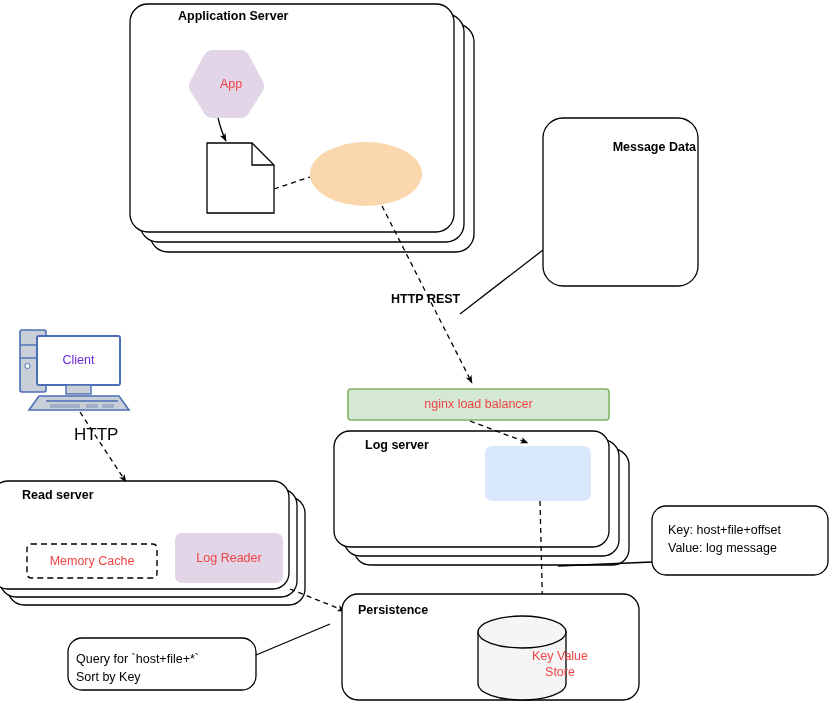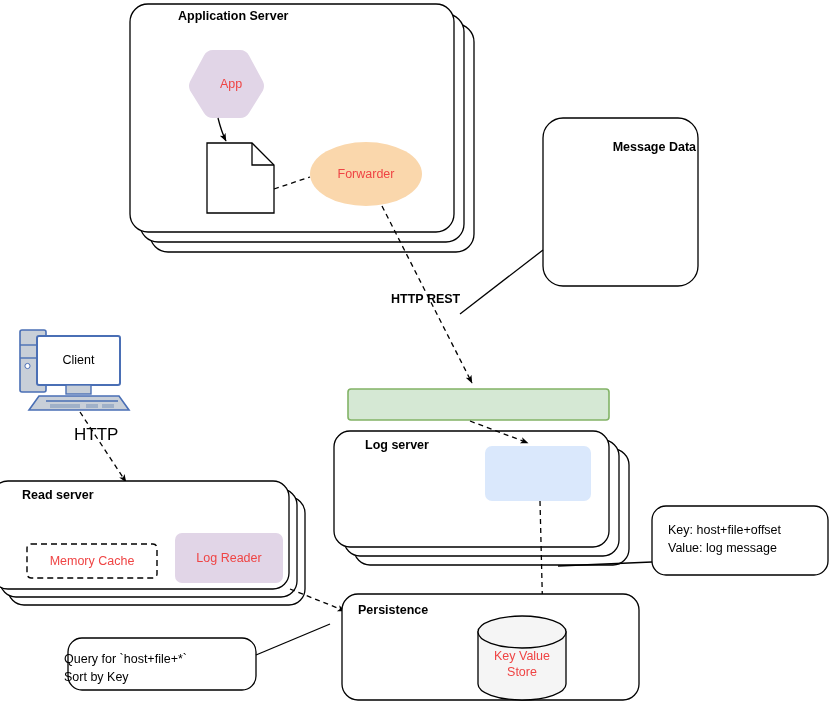--- a/index.html
+++ b/index.html
@@ -5,21 +5,21 @@
   html,body{margin:0;padding:0;background:#ffffff;}
   body{width:832px;height:721px;overflow:hidden;
        font-family:"Liberation Sans","DejaVu Sans",sans-serif;}
   #canvas{position:relative;width:832px;height:721px;}
   svg.layer{position:absolute;left:0;top:0;width:832px;height:721px;}
   .lbl{position:absolute;font-size:12.5px;color:#000;line-height:1.25;
        white-space:pre;}
   .lbl.bold{font-weight:bold;text-align:right;}
   .ctr{position:absolute;display:flex;align-items:center;justify-content:center;
        text-align:center;font-size:12.5px;color:#ef4444;line-height:1.3;}
-  .blue-text{color:#000000;font-size:12.5px;}
+  .blue-text{color:#6d28d9;font-size:12.5px;}
 </style>
 </head>
 <body>
 
 <div id="canvas">
 
   <svg class="layer">
     <defs>
       <marker id="arrow" markerWidth="9" markerHeight="9" refX="7.5" refY="3.2" orient="auto" markerUnits="userSpaceOnUse">
         <path d="M0,0 L8,3.2 L0,6.4 L2,3.2 z" fill="#000"></path>
@@ -133,40 +133,40 @@
 
   <div class="lbl bold" style="left:365px;top:438px;">Log server</div>
 
   <div class="lbl bold" style="left:22px;top:488px;">Read server</div>
 
   <div class="lbl bold" style="left:358px;top:603px;">Persistence</div>
 
   <div class="ctr" style="left:190px;top:50px;width:82px;height:68px;">App</div>
 
 
-  <div class="ctr" style="left:310px;top:142px;width:112px;height:64px;">Forwarder</div>
 
+  <div class="ctr" style="left:348px;top:389px;width:261px;height:31px;">nginx load balancer</div>
 
 
   <div class="ctr" style="left:175px;top:533px;width:108px;height:50px;">Log Reader</div>
 
   <div class="ctr" style="left:27px;top:544px;width:130px;height:34px;">Memory Cache</div>
 
-  <div class="ctr" style="left:478px;top:640px;width:88px;height:48px;white-space:pre-line;">Key Value
+  <div class="ctr" style="left:478px;top:640px;width:88px;height:48px;white-space:pre-line;padding-left:38px;">Key Value
 Store</div>
 
   <div class="ctr blue-text" style="left:37px;top:336px;width:83px;height:49px;">Client</div>
 
   <div class="lbl bold" style="left:391px;top:292px;">HTTP REST</div>
 
   <div class="lbl" style="left:74px;top:424px;font-size:17px;">HTTP</div>
 
   <div style="position:absolute;left:570px;top:140px;width:126px;">
     <div class="lbl bold" style="position:static;font-size:12.5px;">Message Data</div>
   </div>
 
   <div class="lbl" style="left:668px;top:521px;line-height:18px;">Key: host+file+offset
 Value: log message</div>
 
-  <div class="lbl" style="left:64px;top:650px;line-height:18px;">Query for `host+file+*`
+  <div class="lbl" style="left:76px;top:650px;line-height:18px;">Query for `host+file+*`
 Sort by Key</div>
 
 </div>
 
 </body></html>

